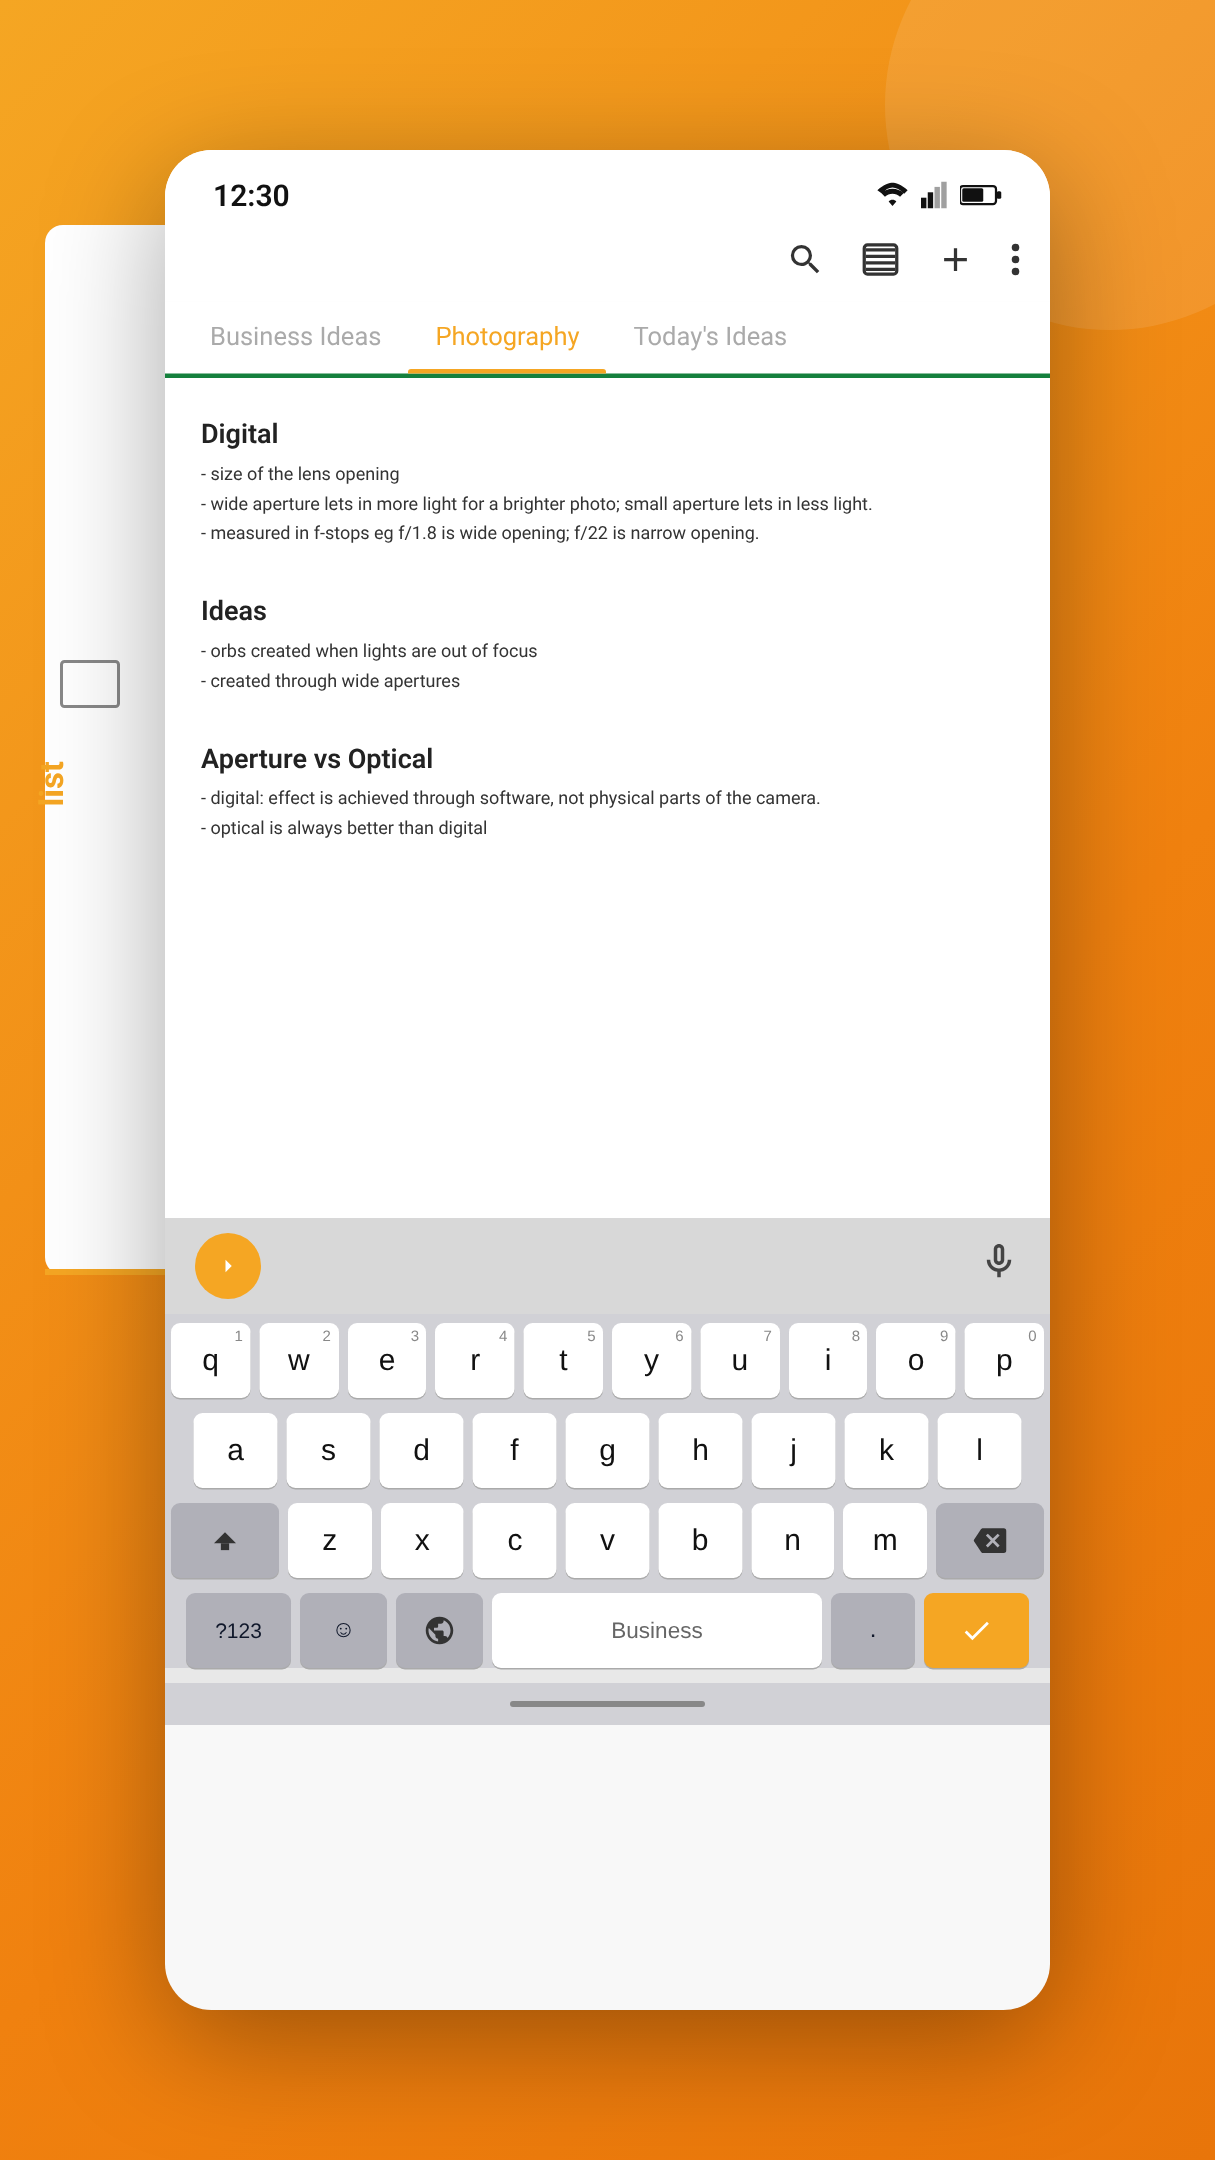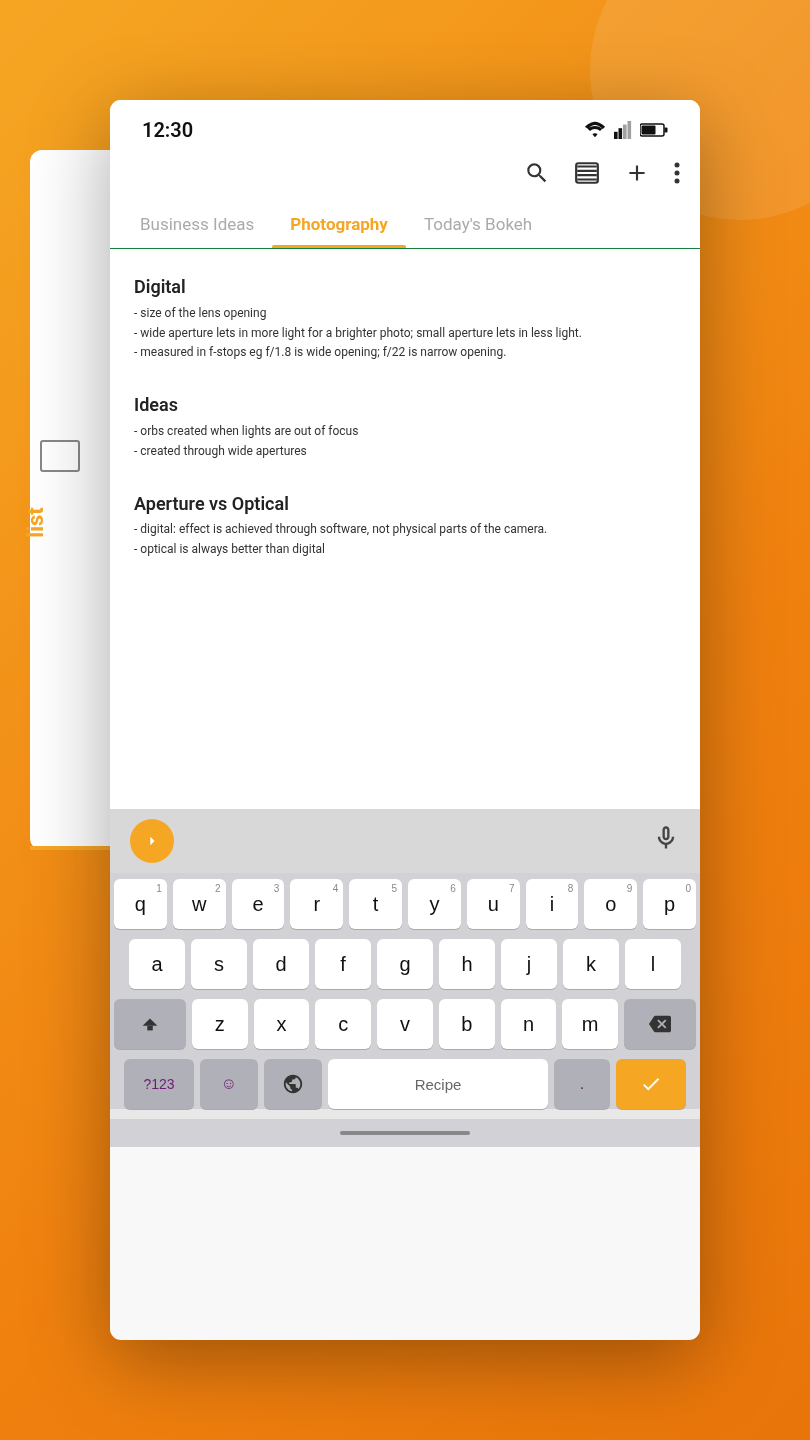--- a/index.html
+++ b/index.html
@@ -66,21 +66,21 @@
       border-radius: 3px;
       background: transparent;
     }
 
     
     .phone {
       position: relative;
       width: 590px;
       height: 1240px;
       background: #f8f8f8;
-      border-radius: 11px;
+      border-radius: 31px;
       box-shadow: 0 20px 80px rgba(0,0,0,0.35);
       overflow: hidden;
       z-index: 2;
     }
 
     
     .status-bar {
       display: flex;
       justify-content: space-between;
       align-items: center;
@@ -113,34 +113,34 @@
     .toolbar-icon {
       font-size: 26px;
       color: #333;
       cursor: pointer;
     }
 
     
     .tabs {
       display: flex;
       background: white;
-      border-bottom: 1px solid #15803d;
+      border-bottom: 3px solid #15803d;
       padding: 0 12px;
     }
     .tab {
       padding: 14px 18px;
       font-size: 17px;
       color: #aaa;
       cursor: pointer;
       position: relative;
       white-space: nowrap;
     }
     .tab.active {
       color: #f5a623;
-      font-weight: 700;
+      font-weight: 400;
     }
     .tab.active::after {
       content: '';
       position: absolute;
       bottom: 0;
       left: 0;
       right: 0;
       height: 3px;
       background: #f5a623;
       border-radius: 2px 2px 0 0;
@@ -235,21 +235,21 @@
     .key .sup {
       position: absolute;
       top: 4px;
       right: 5px;
       font-size: 10px;
       color: #888;
     }
     .key.special {
       background: #b0b0b8;
       font-size: 16px;
-      color: #701a75;
+      color: #0f172a;
       flex: 1.4;
       max-width: 72px;
     }
     .key.spacebar {
       background: white;
       flex: 4;
       max-width: 220px;
       font-size: 15px;
       color: #666;
     }
@@ -338,21 +338,21 @@
           <circle cx="3" cy="4" r="2.5"></circle>
           <circle cx="3" cy="12" r="2.5"></circle>
           <circle cx="3" cy="20" r="2.5"></circle>
         </svg>
     </span>
   </div>
 
   <div class="tabs">
     <div class="tab">Business Ideas</div>
     <div class="tab active">Photography</div>
-    <div class="tab">Today's Bokeh</div>
+    <div class="tab">Today's Ideas</div>
   </div>
 
   <div class="note-content">
     <div class="note-section">
       <div class="note-title">Digital</div>
       <div class="note-body">- size of the lens opening<br>- wide aperture lets in more light for a brighter photo; small aperture lets in less light.<br>- measured in f-stops eg f/1.8 is wide opening; f/22 is narrow opening.</div>
     </div>
     <div class="note-section">
       <div class="note-title">Ideas</div>
       <div class="note-body">- orbs created when lights are out of focus<br>- created through wide apertures</div>
@@ -427,21 +427,21 @@
       </div>
 
       <div class="key-row">
         <div class="key special num-special" style="font-size:14px; max-width:70px;">?123</div>
         <div class="key special" style="max-width:58px;">☺</div>
         <div class="key special" style="max-width:58px;">
           <svg width="22" height="22" viewBox="0 0 24 24" fill="#333">
               <path d="M12 2C6.48 2 2 6.48 2 12s4.48 10 10 10 10-4.48 10-10S17.52 2 12 2zm-1 17.93c-3.95-.49-7-3.85-7-7.93 0-.62.08-1.21.21-1.79L9 15v1c0 1.1.9 2 2 2v1.93zm6.9-2.54c-.26-.81-1-1.39-1.9-1.39h-1v-3c0-.55-.45-1-1-1H8v-2h2c.55 0 1-.45 1-1V7h2c1.1 0 2-.9 2-2v-.41c2.93 1.19 5 4.06 5 7.41 0 2.08-.8 3.97-2.1 5.39z"></path>
             </svg>
         </div>
-        <div class="key spacebar">Recipe</div>
+        <div class="key spacebar">Business</div>
         <div class="key special" style="max-width:56px;">.</div>
         <div class="key action" style="max-width:70px;">
           <svg width="22" height="22" viewBox="0 0 24 24" fill="white">
               <path d="M9 16.17L4.83 12l-1.42 1.41L9 19 21 7l-1.41-1.41z"></path>
             </svg>
         </div>
       </div>
 
     </div>
 

